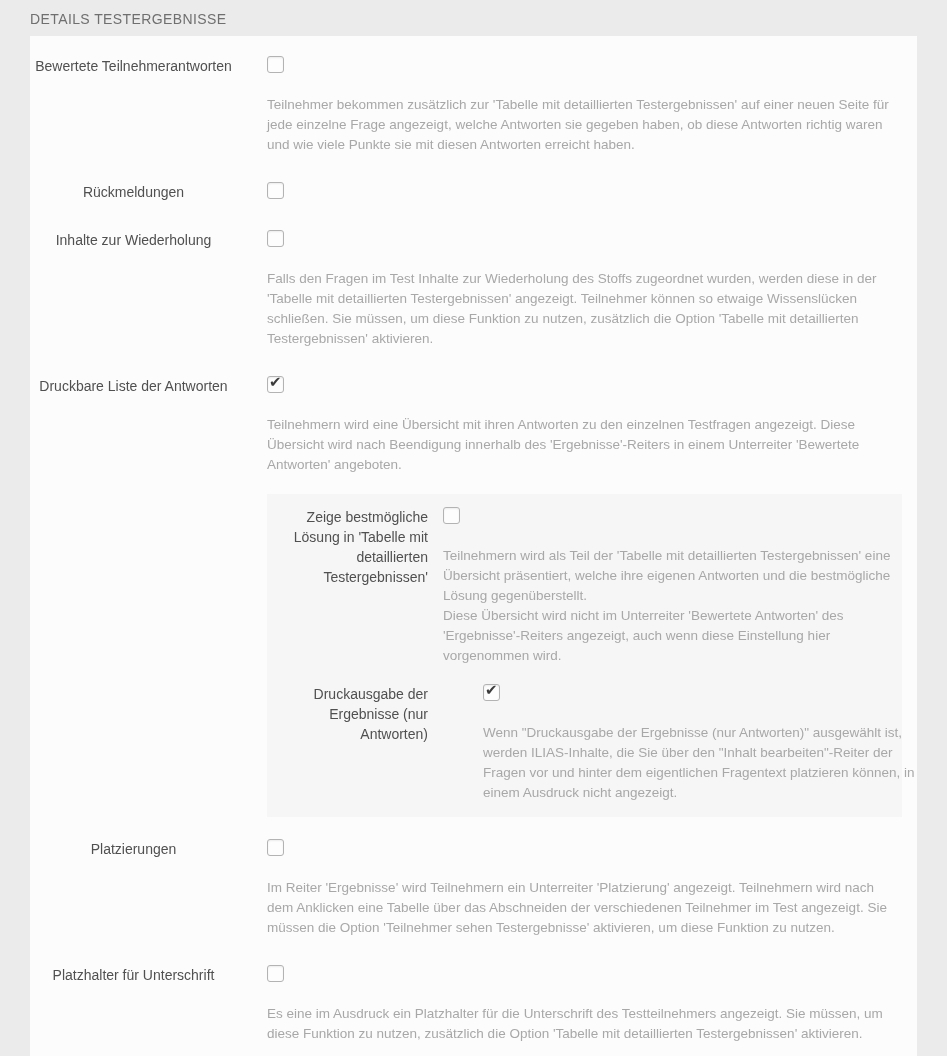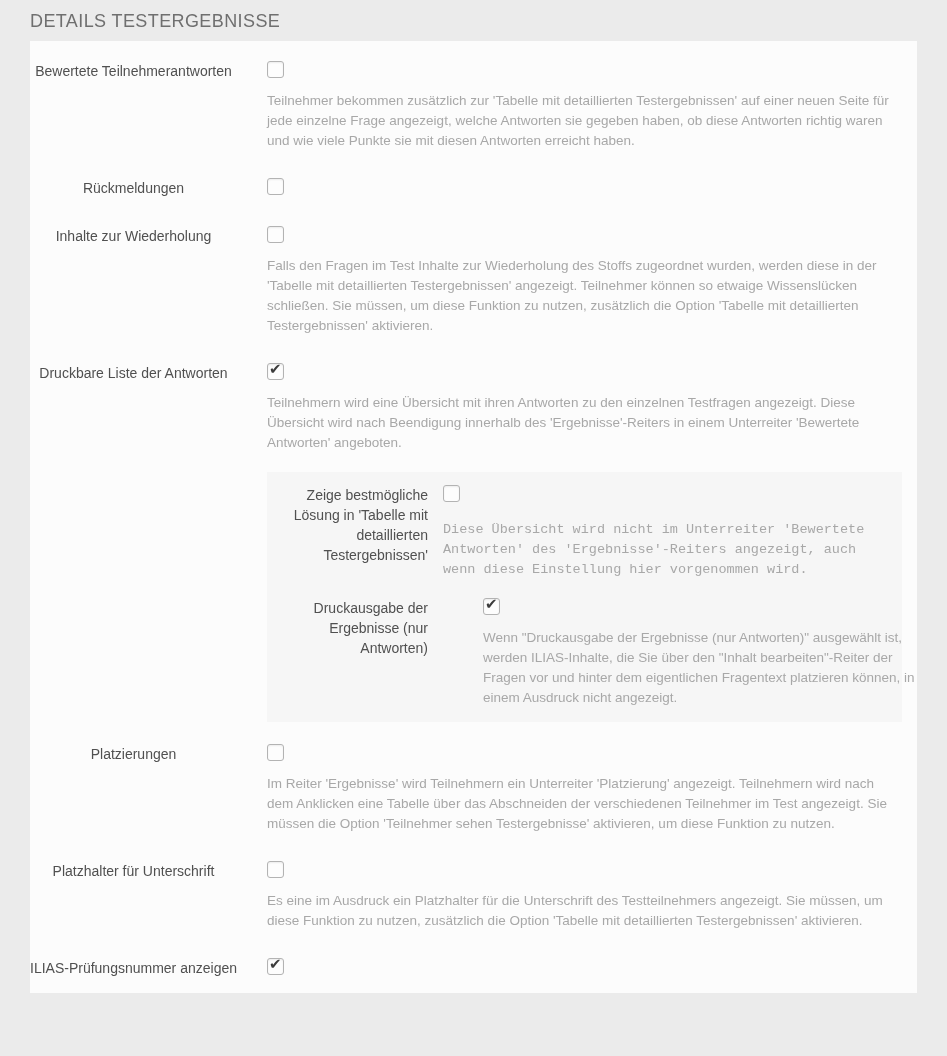--- a/index.html
+++ b/index.html
@@ -5,21 +5,21 @@
   * { box-sizing: border-box; margin: 0; padding: 0; }
   html, body { width: 947px; }
   body {
     background: #ebebeb;
     font-family: "Liberation Sans", "DejaVu Sans", sans-serif;
     min-height: 1056px;
   }
   .page { width: 947px; padding: 0 30px; }
 
   .section-title {
-    font-size: 18px;
+    font-size: 14px;
     font-weight: 400;
     color: #6f6f6f;
     letter-spacing: 0.4px;
     padding: 11px 0 9px 0;
   }
 
   .form-box {
     background: #fcfcfc;
     width: 887px;
     padding: 20px 15px 14px 0;
@@ -58,21 +58,21 @@
     content: "\2714";
     position: absolute;
     left: 1px;
     top: -4px;
     font-size: 15px;
     font-weight: bold;
     color: #3c3c3c;
   }
 
   .byline {
-    margin-top: 9px;
+    margin-top: 18px;
     font-size: 13.5px;
     line-height: 20px;
     color: #a8a8a8;
   }
 
   .sub-panel {
     margin-left: 237px;
     width: 635px;
     background: #f6f6f6;
     padding: 13px 10px 14px 14px;
@@ -130,21 +130,22 @@
         <div class="byline">Teilnehmern wird eine Übersicht mit ihren Antworten zu den einzelnen Testfragen angezeigt. Diese Übersicht wird nach Beendigung innerhalb des 'Ergebnisse'-Reiters in einem Unterreiter 'Bewertete Antworten' angeboten.</div>
       </div>
     </div>
 
     <div class="sub-panel">
 
       <div class="sub-row">
         <div class="sub-label">Zeige bestmögliche Lösung in 'Tabelle mit detaillierten Testergebnissen'</div>
         <div class="sub-content">
           <span class="checkbox"></span>
-          <div class="byline" style="margin-top:14px;font-family:Liberation Mono, monospace;">Diese Übersicht wird nicht im Unterreiter 'Bewertete Antworten' des 'Ergebnisse'-Reiters angezeigt, auch wenn diese Einstellung hier vorgenommen wird.</div>
+          <div class="byline">Teilnehmern wird als Teil der 'Tabelle mit detaillierten Testergebnissen' eine Übersicht präsentiert, welche ihre eigenen Antworten und die bestmögliche Lösung gegenüberstellt.</div>
+          <div class="byline" style="margin-top:0;">Diese Übersicht wird nicht im Unterreiter 'Bewertete Antworten' des 'Ergebnisse'-Reiters angezeigt, auch wenn diese Einstellung hier vorgenommen wird.</div>
         </div>
       </div>
 
       <div class="sub-row">
         <div class="sub-label">Druckausgabe der Ergebnisse (nur Antworten)</div>
         <div class="sub-content">
           <span class="checkbox checked"></span>
           <div class="byline">Wenn "Druckausgabe der Ergebnisse (nur Antworten)" ausgewählt ist, werden ILIAS-Inhalte, die Sie über den "Inhalt bearbeiten"-Reiter der Fragen vor und hinter dem eigentlichen Fragentext platzieren können, in einem Ausdruck nicht angezeigt.</div>
         </div>
       </div>

